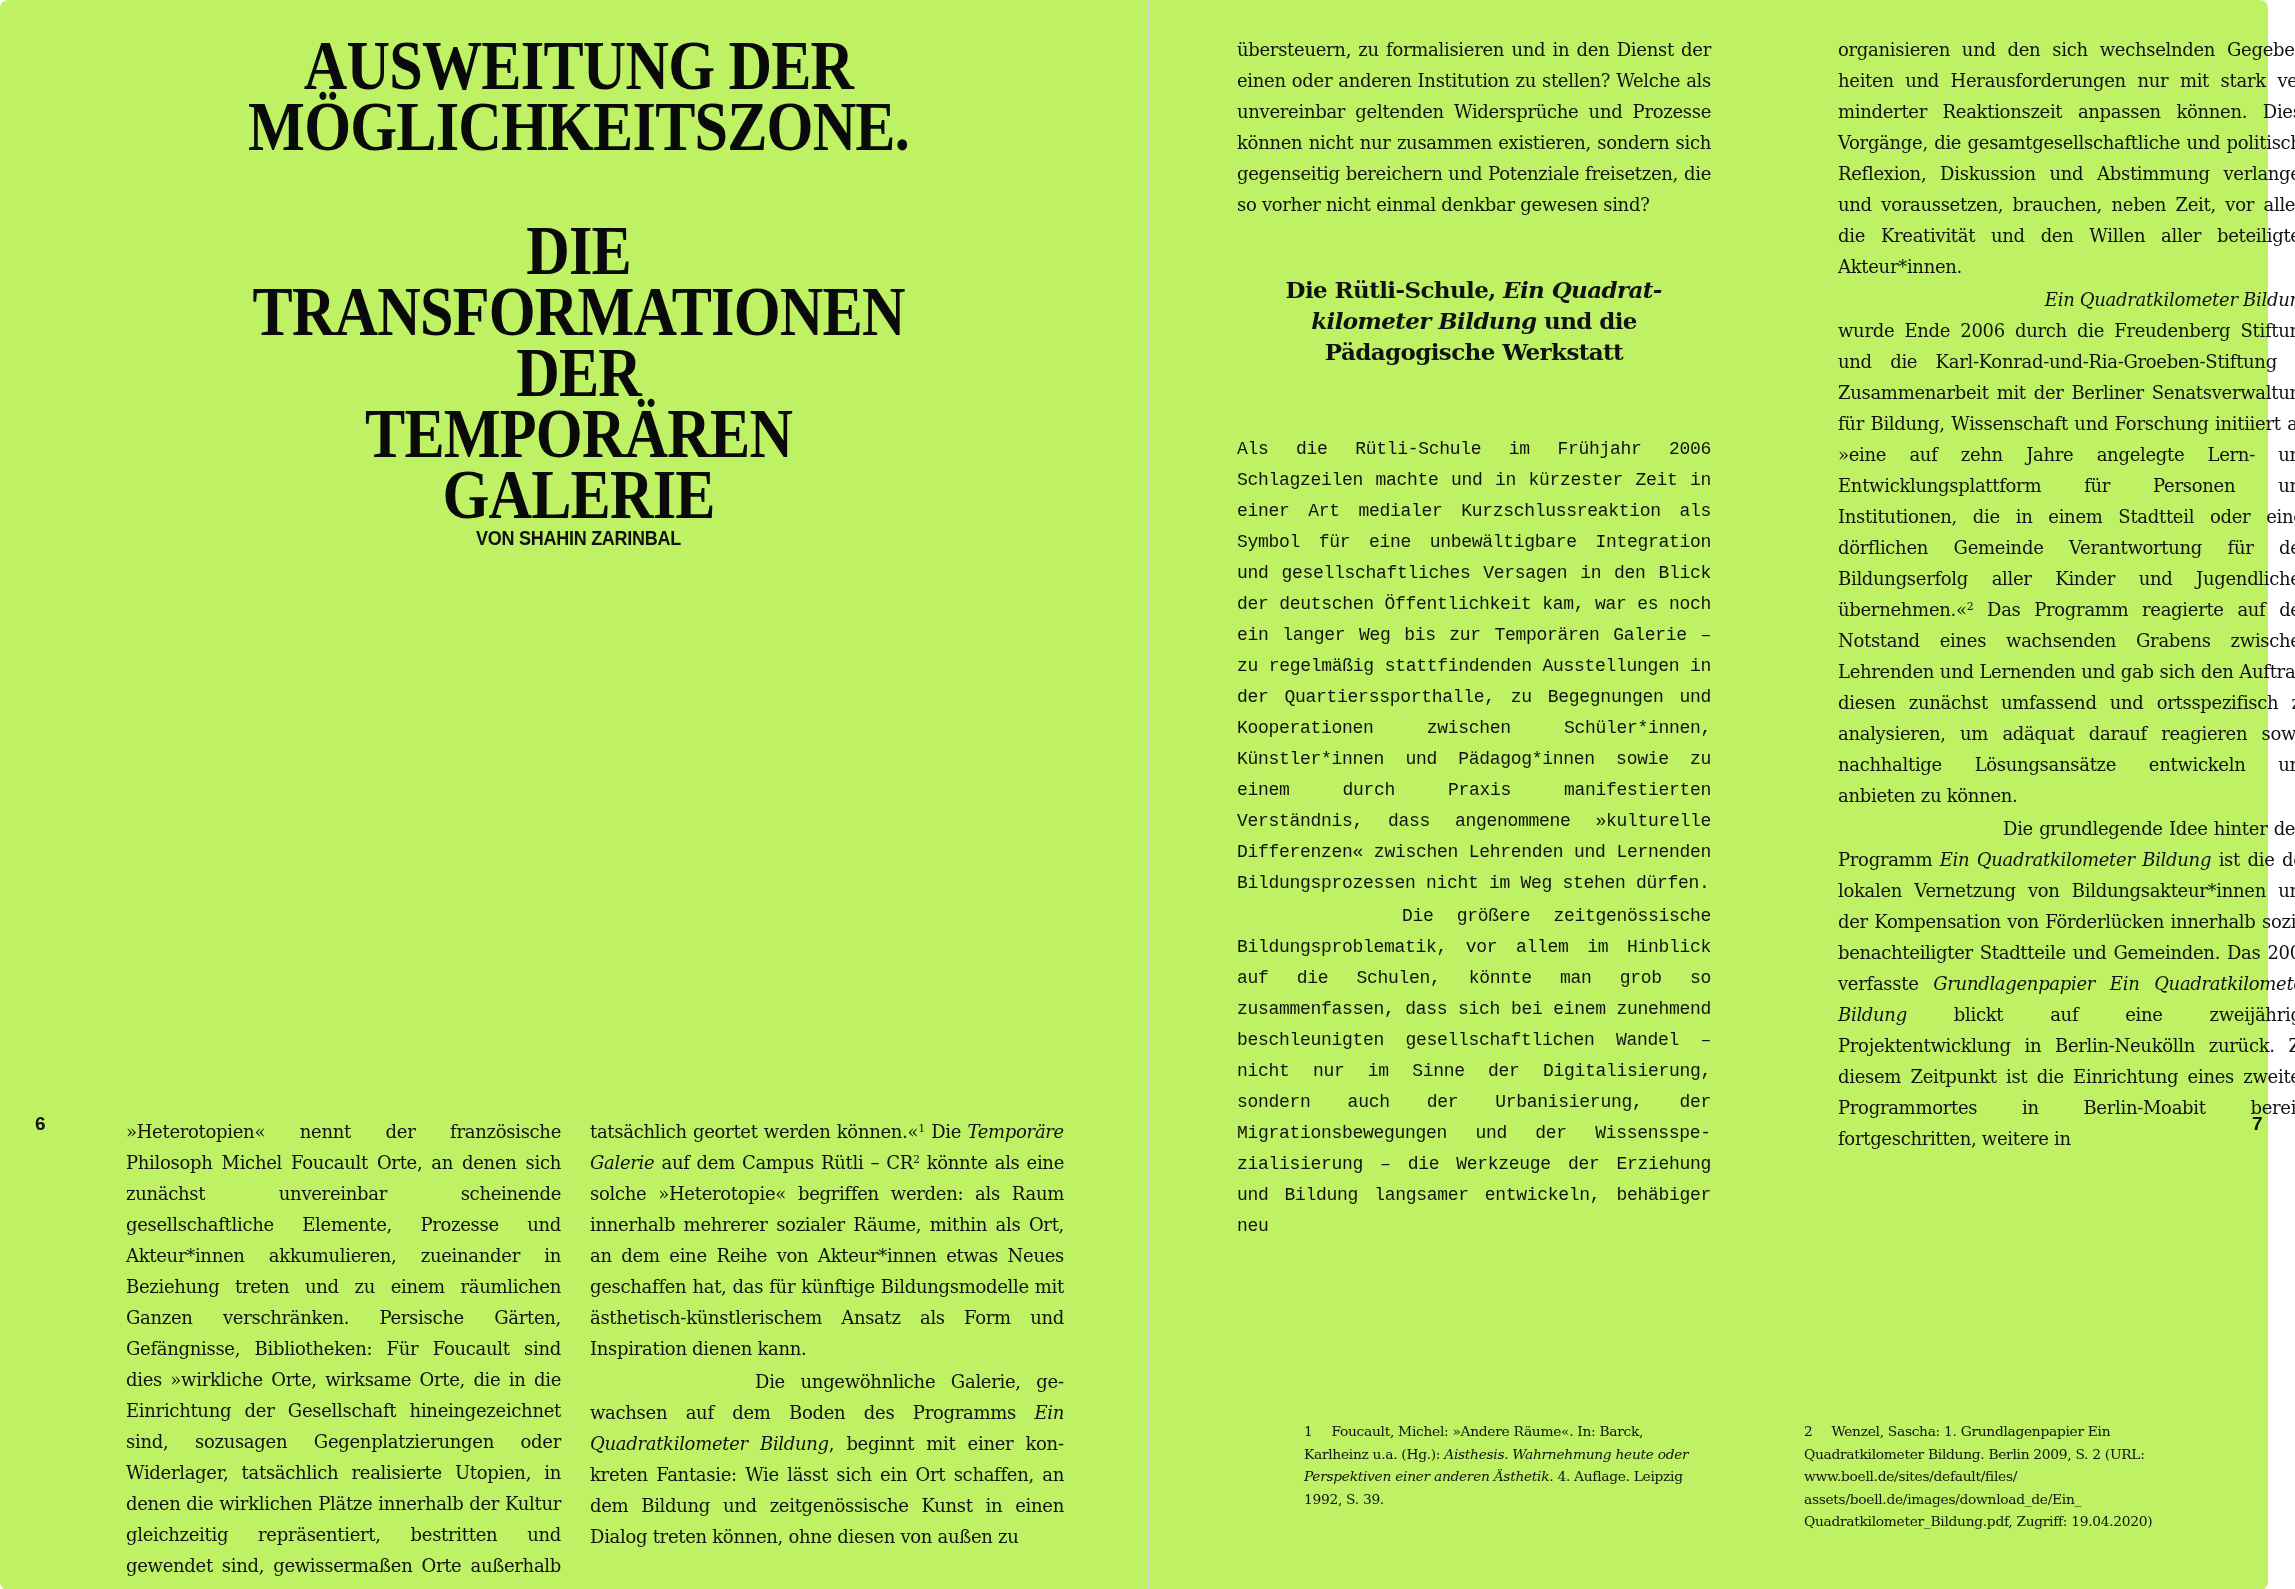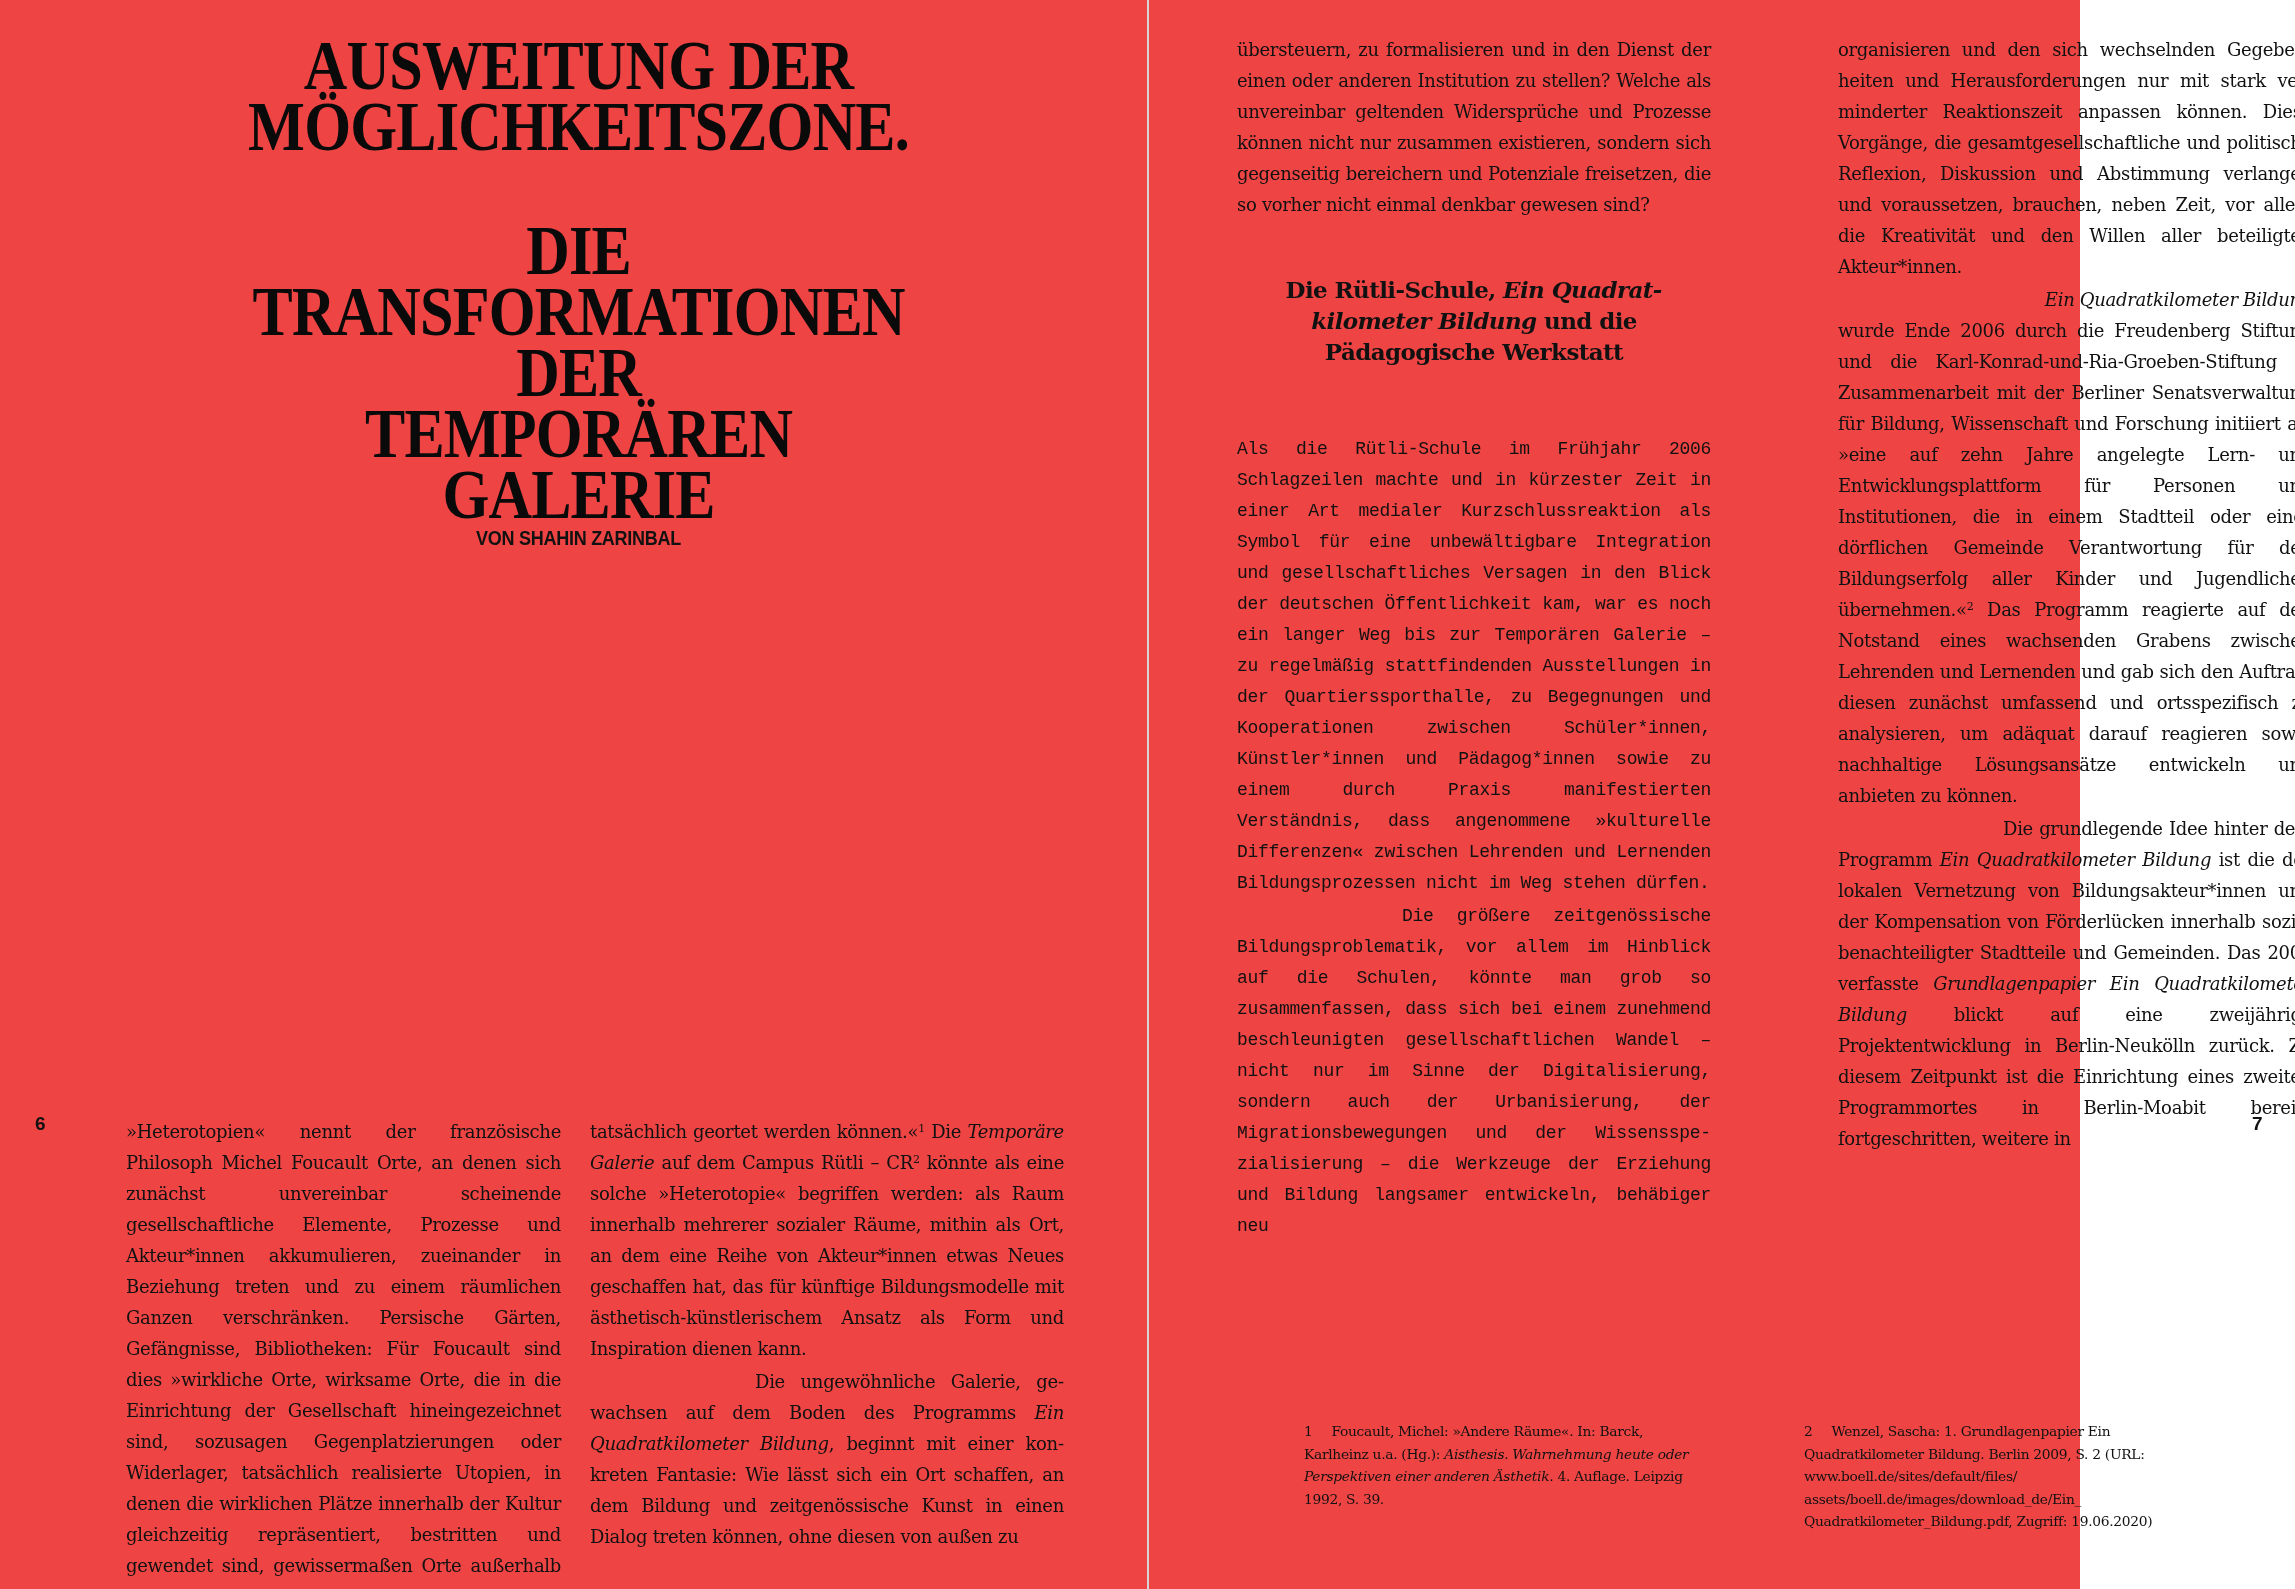--- a/index.html
+++ b/index.html
@@ -1,17 +1,17 @@
 <!DOCTYPE html>
 <html style="font-size:14.7px"><head>
 <meta charset="utf-8">
 <style>
   html, body { margin: 0; padding: 0; background: #ffffff; }
   body { width: 2296px; height: 1590px; position: relative; overflow: hidden; color: #111111; }
-  .spread { position: absolute; left: 0; top: 0; width: 2080px; height: 1590px; background: #ef4444; }
+  .spread { position: absolute; left: 0; top: 0; width: 2268px; height: 1590px; background: #bef264; border-radius: 8px; }
   .gutter { position: absolute; left: 1147px; top: 0; width: 1.8px; height: 1590px; background: #d4d4d4; }
 
   .title { position: absolute; left: 92px; width: 973px; text-align: center;
     font-family: "Liberation Serif", "DejaVu Serif", serif; font-weight: bold; color: #0a0a0a;
     font-size: 70px; letter-spacing: -0.9px; transform: scaleX(0.86); transform-origin: 487px 0;
     line-height: 61px; margin: 0; }
   .title span { display: block; }
   .title-1 { top: 35px; }
   .title-2 { top: 220px; }
   .byline { position: absolute; left: 92px; width: 973px; top: 527px; text-align: center;
@@ -92,17 +92,17 @@
       <p class="indent"><span>Die grundlegende Idee hinter dem Programm </span><em>Ein Quadratkilometer Bildung</em><span> ist die der lokalen Vernetzung von Bildungsak­teur*innen und der Kompensation von Förderlü­cken innerhalb sozial benachteiligter Stadtteile und Gemeinden. Das 2009 verfasste </span><em>Grundla­genpapier Ein Quadratkilometer Bildung</em><span> blickt auf eine zweijährige Projektentwicklung in Ber­lin-Neukölln zurück. Zu diesem Zeitpunkt ist die Einrichtung eines zweiten Programmortes in Berlin-Moabit bereits fortgeschritten, weitere in</span></p>
     </div>
 
     <div class="pg-num" style="left:2252px; top:1113px;">7</div>
 
     <div class="footnote" style="left:1304px; top:1387px;">
       <p><span class="fn-num">1</span><span>Foucault, Michel: »Andere Räume«. In: Barck, Karlheinz u.a. (Hg.): </span><em>Aisthesis. Wahrnehmung heute oder Perspektiven einer anderen Ästhetik</em><span>. 4. Auflage. Leipzig 1992, S. 39.</span></p>
     </div>
 
     <div class="footnote" style="left:1804px; top:1387px; width:367px;">
-      <p><span class="fn-num">2</span><span>Wenzel, Sascha: 1. Grundlagenpapier Ein Quadratkilometer Bildung. Berlin 2009, S. 2 (URL: www.boell.de/sites/default/files/ assets/boell.de/images/download_de/Ein_ Quadratkilometer_Bildung.pdf, Zugriff: 19.06.2020)</span></p>
+      <p><span class="fn-num">2</span><span>Wenzel, Sascha: 1. Grundlagenpapier Ein Quadratkilometer Bildung. Berlin 2009, S. 2 (URL: www.boell.de/sites/default/files/ assets/boell.de/images/download_de/Ein_ Quadratkilometer_Bildung.pdf, Zugriff: 19.04.2020)</span></p>
     </div>
   </section>
 </div>
 
 
 </body></html>

